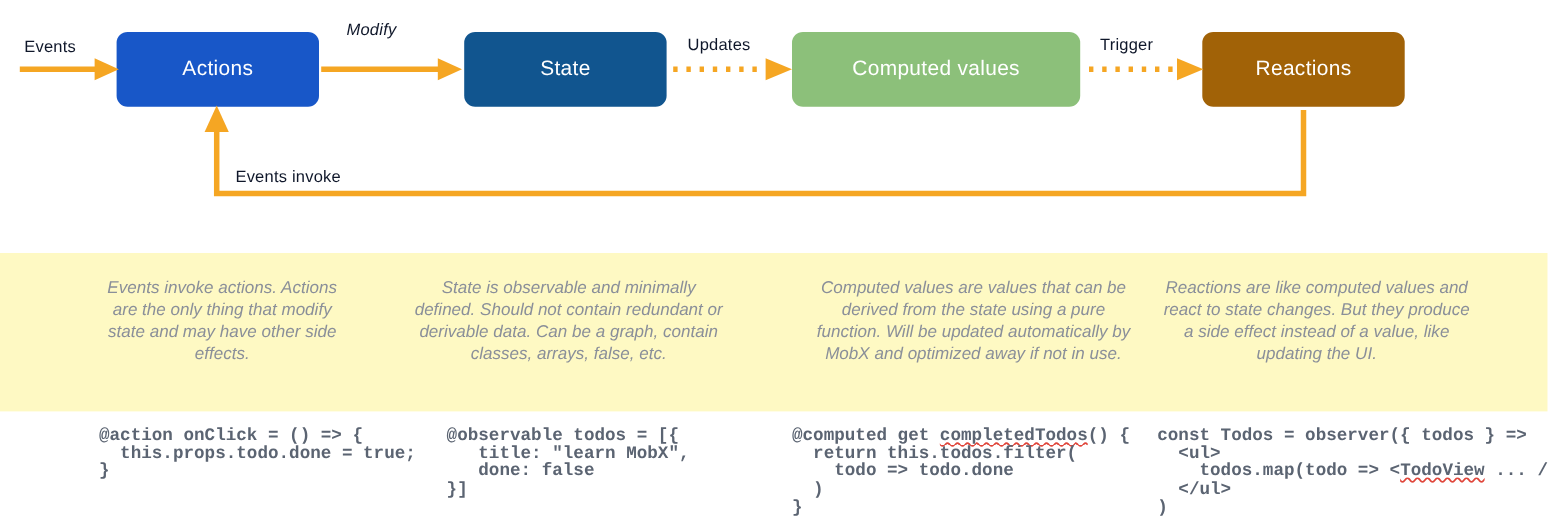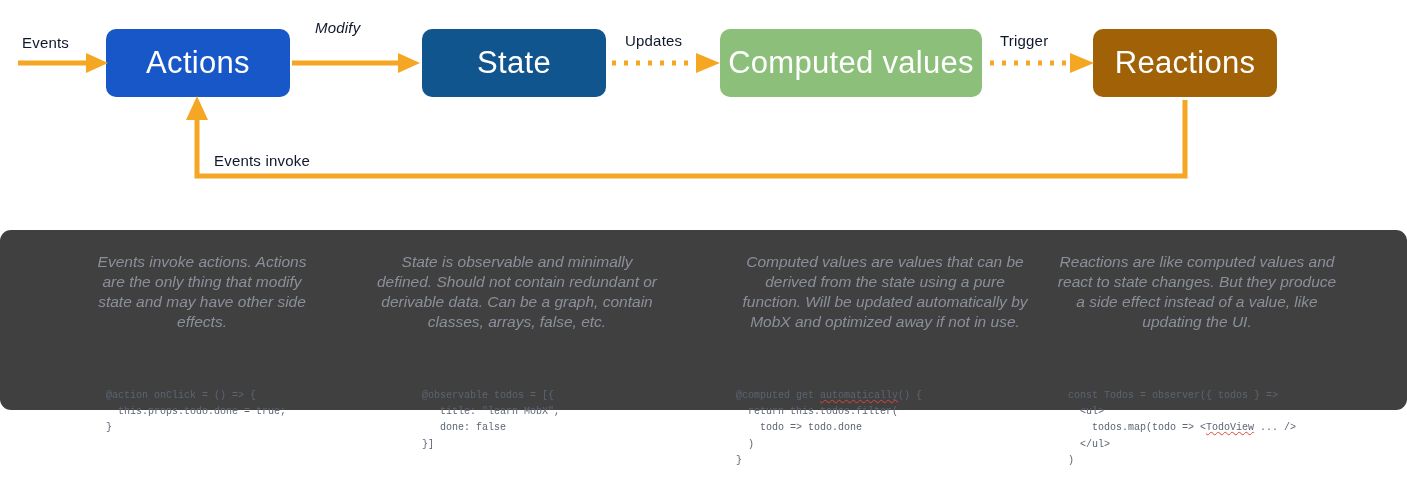--- a/index.html
+++ b/index.html
@@ -23,21 +23,21 @@
     width: 1407px; height: 230px;
   }
 
   .node-box {
     position: absolute;
     border-radius: 10px;
     display: flex;
     align-items: center;
     justify-content: center;
     color: #ffffff;
-    font-size: 31px;
+    font-size: 19px;
     font-weight: 300;
     letter-spacing: 0.3px;
     white-space: nowrap;
   }
   #node-actions { left: 106px; top: 29px; width: 184px; height: 68px; background: #1857C8; }
   #node-state   { left: 422px; top: 29px; width: 184px; height: 68px; background: #11558F; }
   #node-computed{ left: 720px; top: 29px; width: 262px; height: 68px; background: #8CC07A; }
   #node-reactions{left: 1093px;top: 29px; width: 184px; height: 68px; background: #a16207; }
 
   
@@ -60,23 +60,22 @@
   #arrow-events    { left: 18px;  top: 52px; }
   #arrow-modify    { left: 292px; top: 52px; }
   #arrow-updates   { left: 610px; top: 52px; }
   #arrow-trigger   { left: 988px; top: 52px; }
   #arrow-feedback  { left: 190px; top: 96px; }
 
   
   #description-band {
     position: absolute;
     left: 0; top: 230px;
-    width: 1407px; height: 180px;
-    background: #404040;
-    border-radius: 11px;
+    width: 1407px; height: 144px;
+    background: #fef9c3;
   }
   .desc-col {
     position: absolute;
     top: 22px;
     text-align: center;
     font-size: 15.5px;
     line-height: 20px;
     font-style: italic;
     color: #8a8f99;
     font-weight: 400;
@@ -89,26 +88,25 @@
   
   #code-row {
     position: absolute;
     left: 0; top: 378px;
     width: 1407px; height: 105px;
   }
   .code-block {
     position: absolute;
     top: 10px;
     font-family: "Liberation Mono", "DejaVu Sans Mono", monospace;
-    font-size: 10px;
+    font-size: 16px;
     line-height: 16.2px;
-    font-weight: normal;
+    font-weight: bold;
     color: #5b6472;
     white-space: pre;
-    margin-left: 16px;
   }
   #code-actions   { left: 90px; }
   #code-state     { left: 406px; }
   #code-computed  { left: 720px; }
   #code-reactions { left: 1052px; }
 
   .spell-error {
     text-decoration: underline wavy #e0453a;
     text-decoration-skip-ink: none;
   }
@@ -174,21 +172,21 @@
 
   <div class="code-block" id="code-actions">@action onClick = () =&gt; {
   this.props.todo.done = true;
 }</div>
 
   <div class="code-block" id="code-state">@observable todos = [{
    title: "learn MobX",
    done: false
 }]</div>
 
-  <div class="code-block" id="code-computed"><span>@computed get </span><span class="spell-error">automatically</span><span>() {
+  <div class="code-block" id="code-computed"><span>@computed get </span><span class="spell-error">completedTodos</span><span>() {
   return this.todos.filter(
     todo =&gt; todo.done
   )
 }</span></div>
 
   <div class="code-block" id="code-reactions"><span>const Todos = observer({ todos } =&gt;
   &lt;ul&gt;
     todos.map(todo =&gt; &lt;</span><span class="spell-error">TodoView</span><span> ... /&gt;
   &lt;/ul&gt;
 )</span></div>

